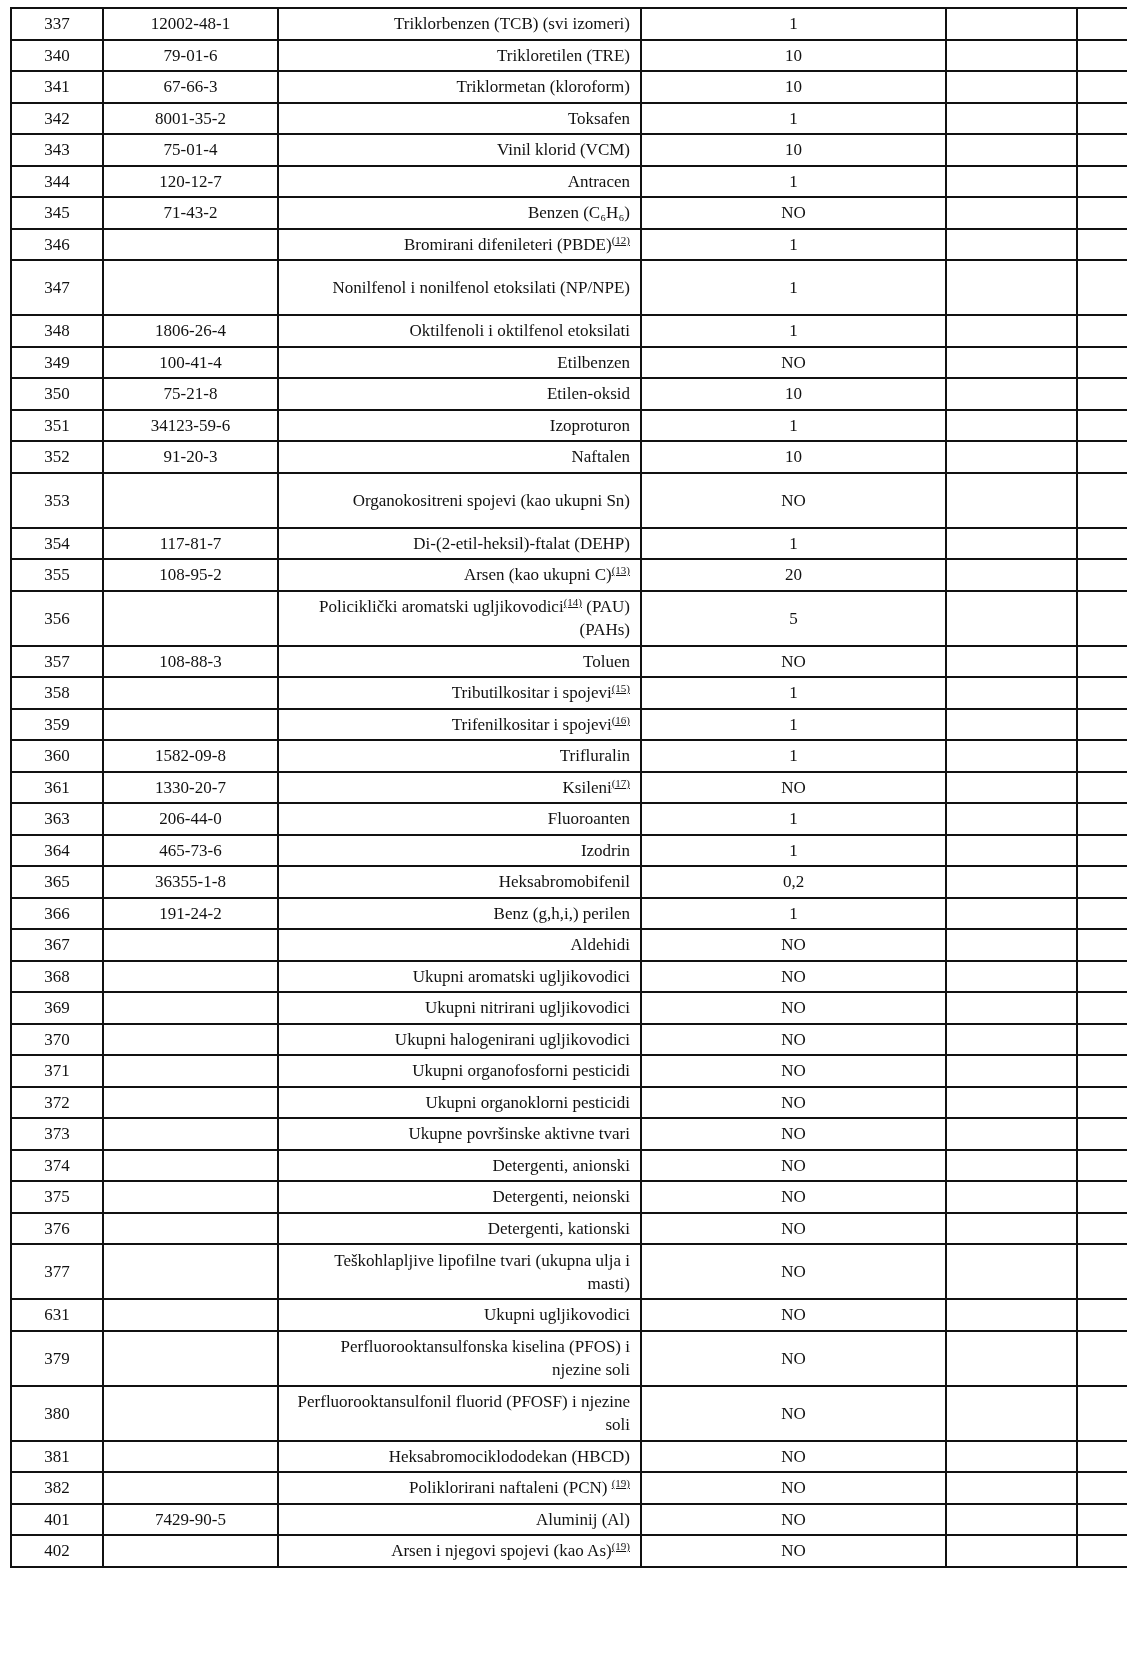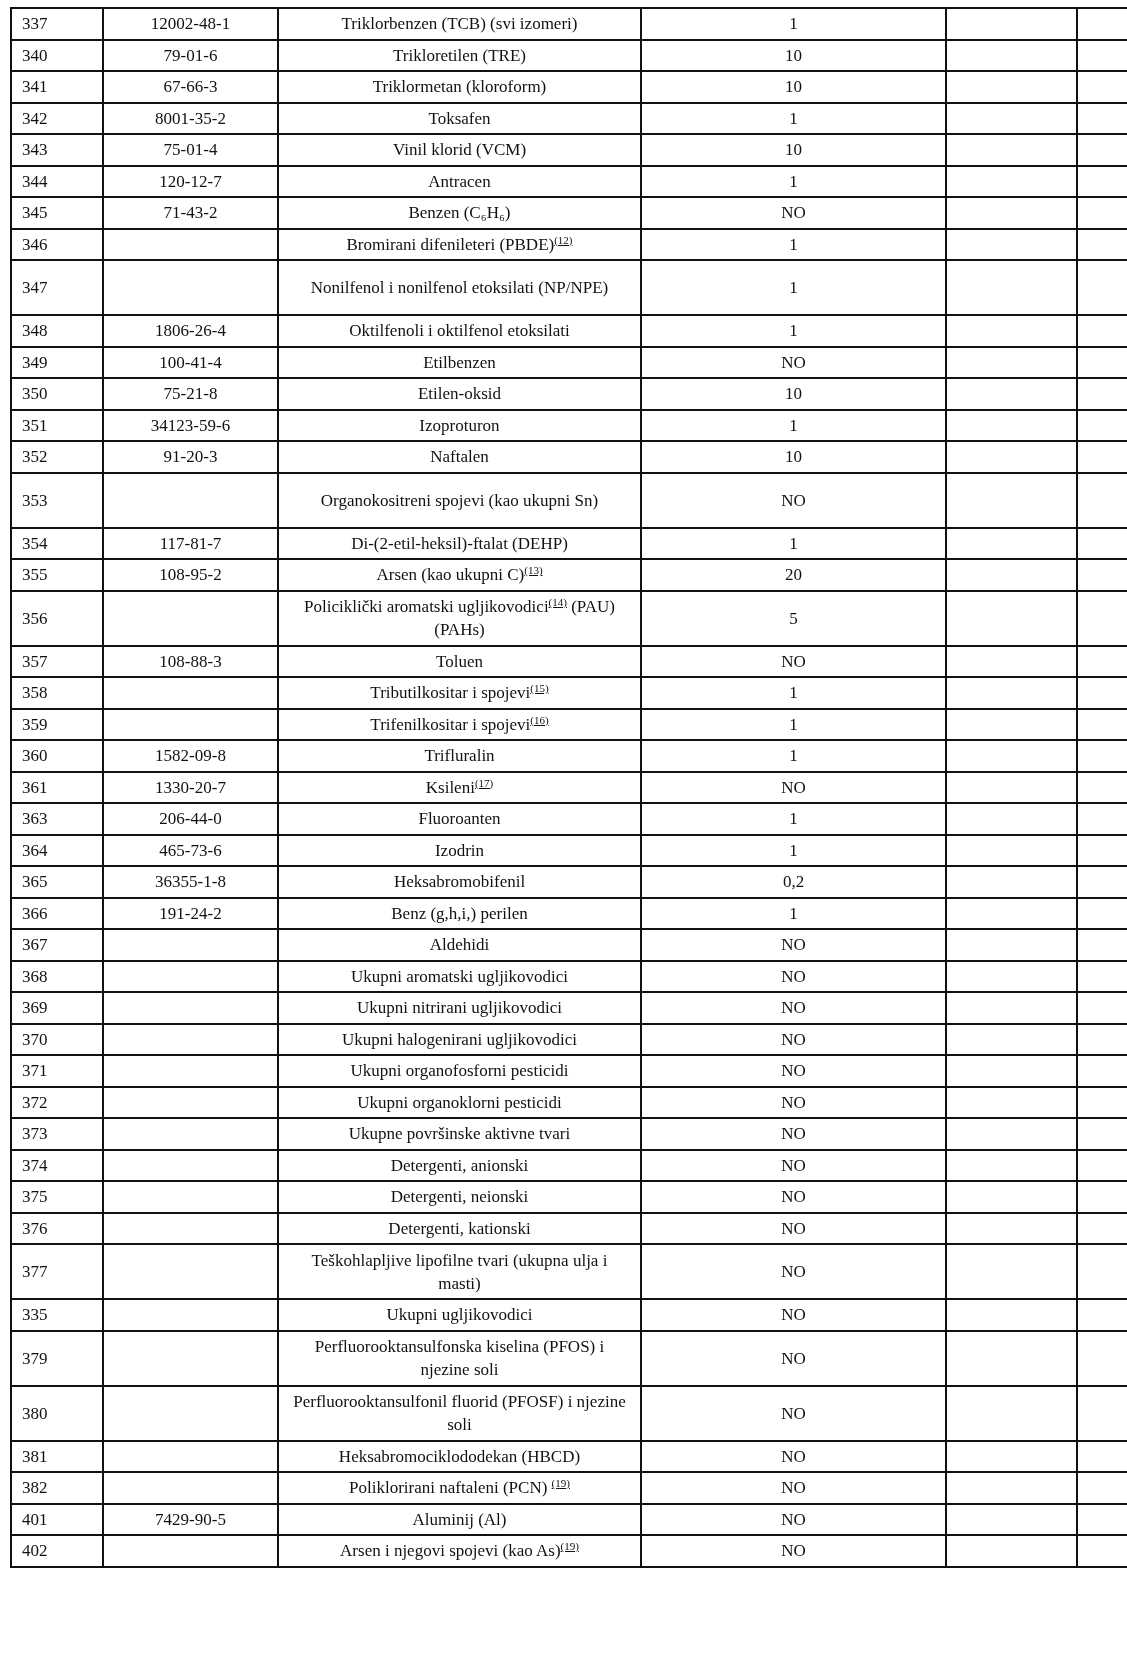--- a/index.html
+++ b/index.html
@@ -16,23 +16,23 @@
     color: #111111;
   }
   table.doc-table td {
     border: 2px solid #111111;
     padding: 0 10px;
     vertical-align: middle;
     line-height: 23px;
   }
   tr.single td { height: 29.5px; }
   tr.double td { height: 53px; }
-  td.c-no { text-align: left; width: 70px; padding: 0 4px; }
+  td.c-no { text-align: center; width: 70px; padding: 0 4px; }
   td.c-cas { text-align: center; width: 153px; padding: 0 4px; border-radius: 7px; }
-  td.c-name { text-align: center; width: 341px; }
+  td.c-name { text-align: right; width: 341px; }
   td.c-val { text-align: center; width: 283px; }
   td.c-e1 { width: 109px; }
   td.c-e2 { width: 152px; }
   sup { font-size: 11px; line-height: 0; vertical-align: 6px; text-decoration: underline; }
 </style>
 </head>
 <body>
 
 <table class="doc-table">
   <tbody id="table-body">
@@ -334,21 +334,21 @@
       </tr>
       <tr class="double">
         <td class="c-no">377</td>
         <td class="c-cas"></td>
         <td class="c-name"><span>Teškohlapljive lipofilne tvari (ukupna ulja i masti)</span></td>
         <td class="c-val">NO</td>
         <td class="c-e1"></td>
         <td class="c-e2"></td>
       </tr>
       <tr class="single">
-        <td class="c-no">335</td>
+        <td class="c-no">631</td>
         <td class="c-cas"></td>
         <td class="c-name"><span>Ukupni ugljikovodici</span></td>
         <td class="c-val">NO</td>
         <td class="c-e1"></td>
         <td class="c-e2"></td>
       </tr>
       <tr class="double">
         <td class="c-no">379</td>
         <td class="c-cas"></td>
         <td class="c-name"><span>Perfluorooktansulfonska kiselina (PFOS) i njezine soli</span></td>

